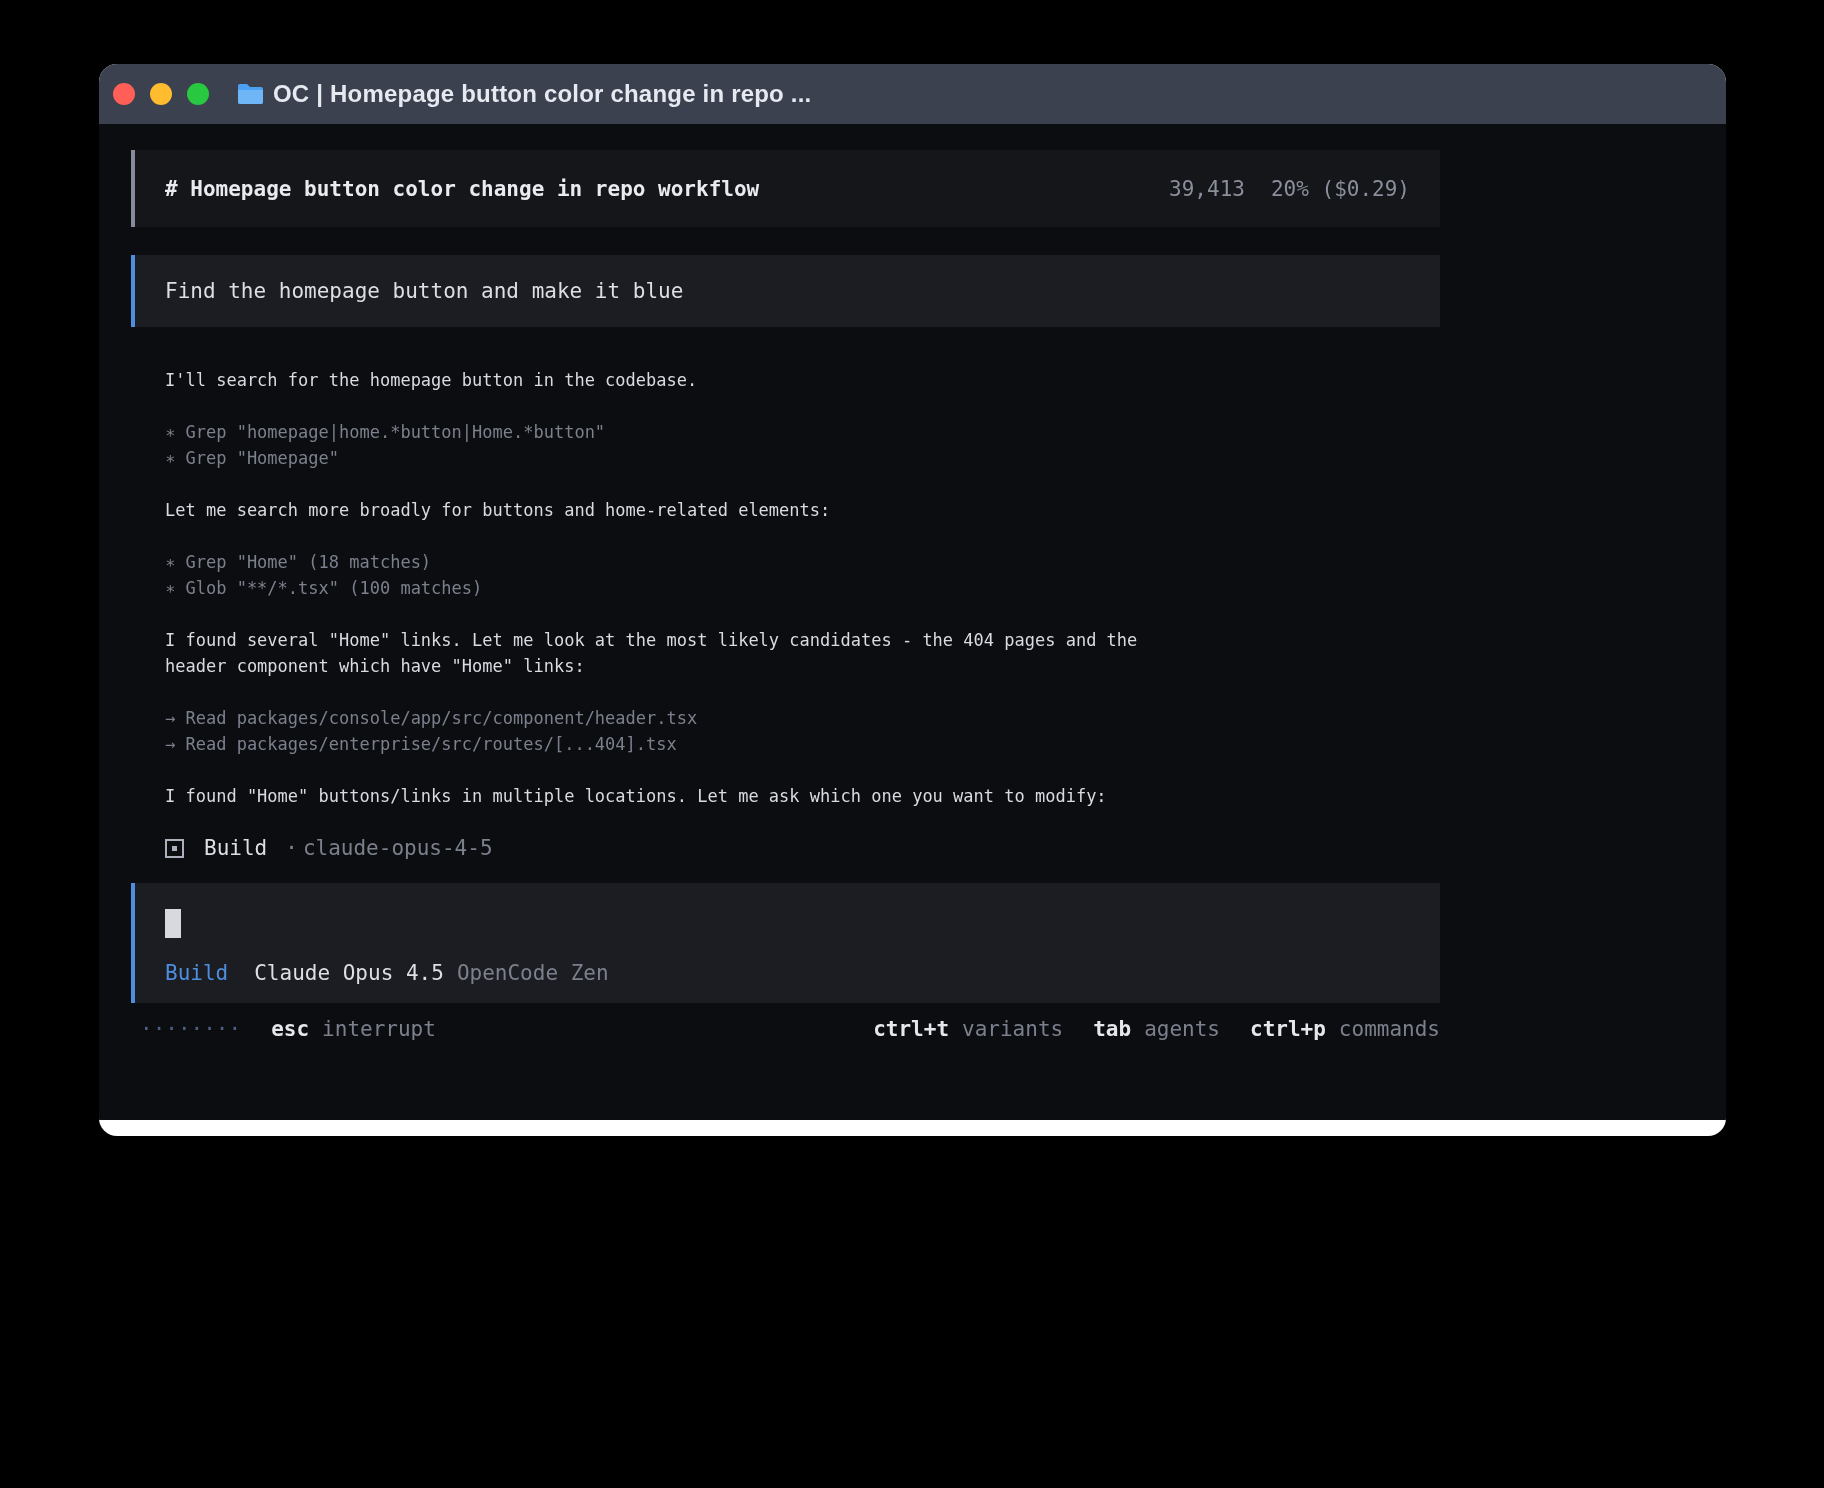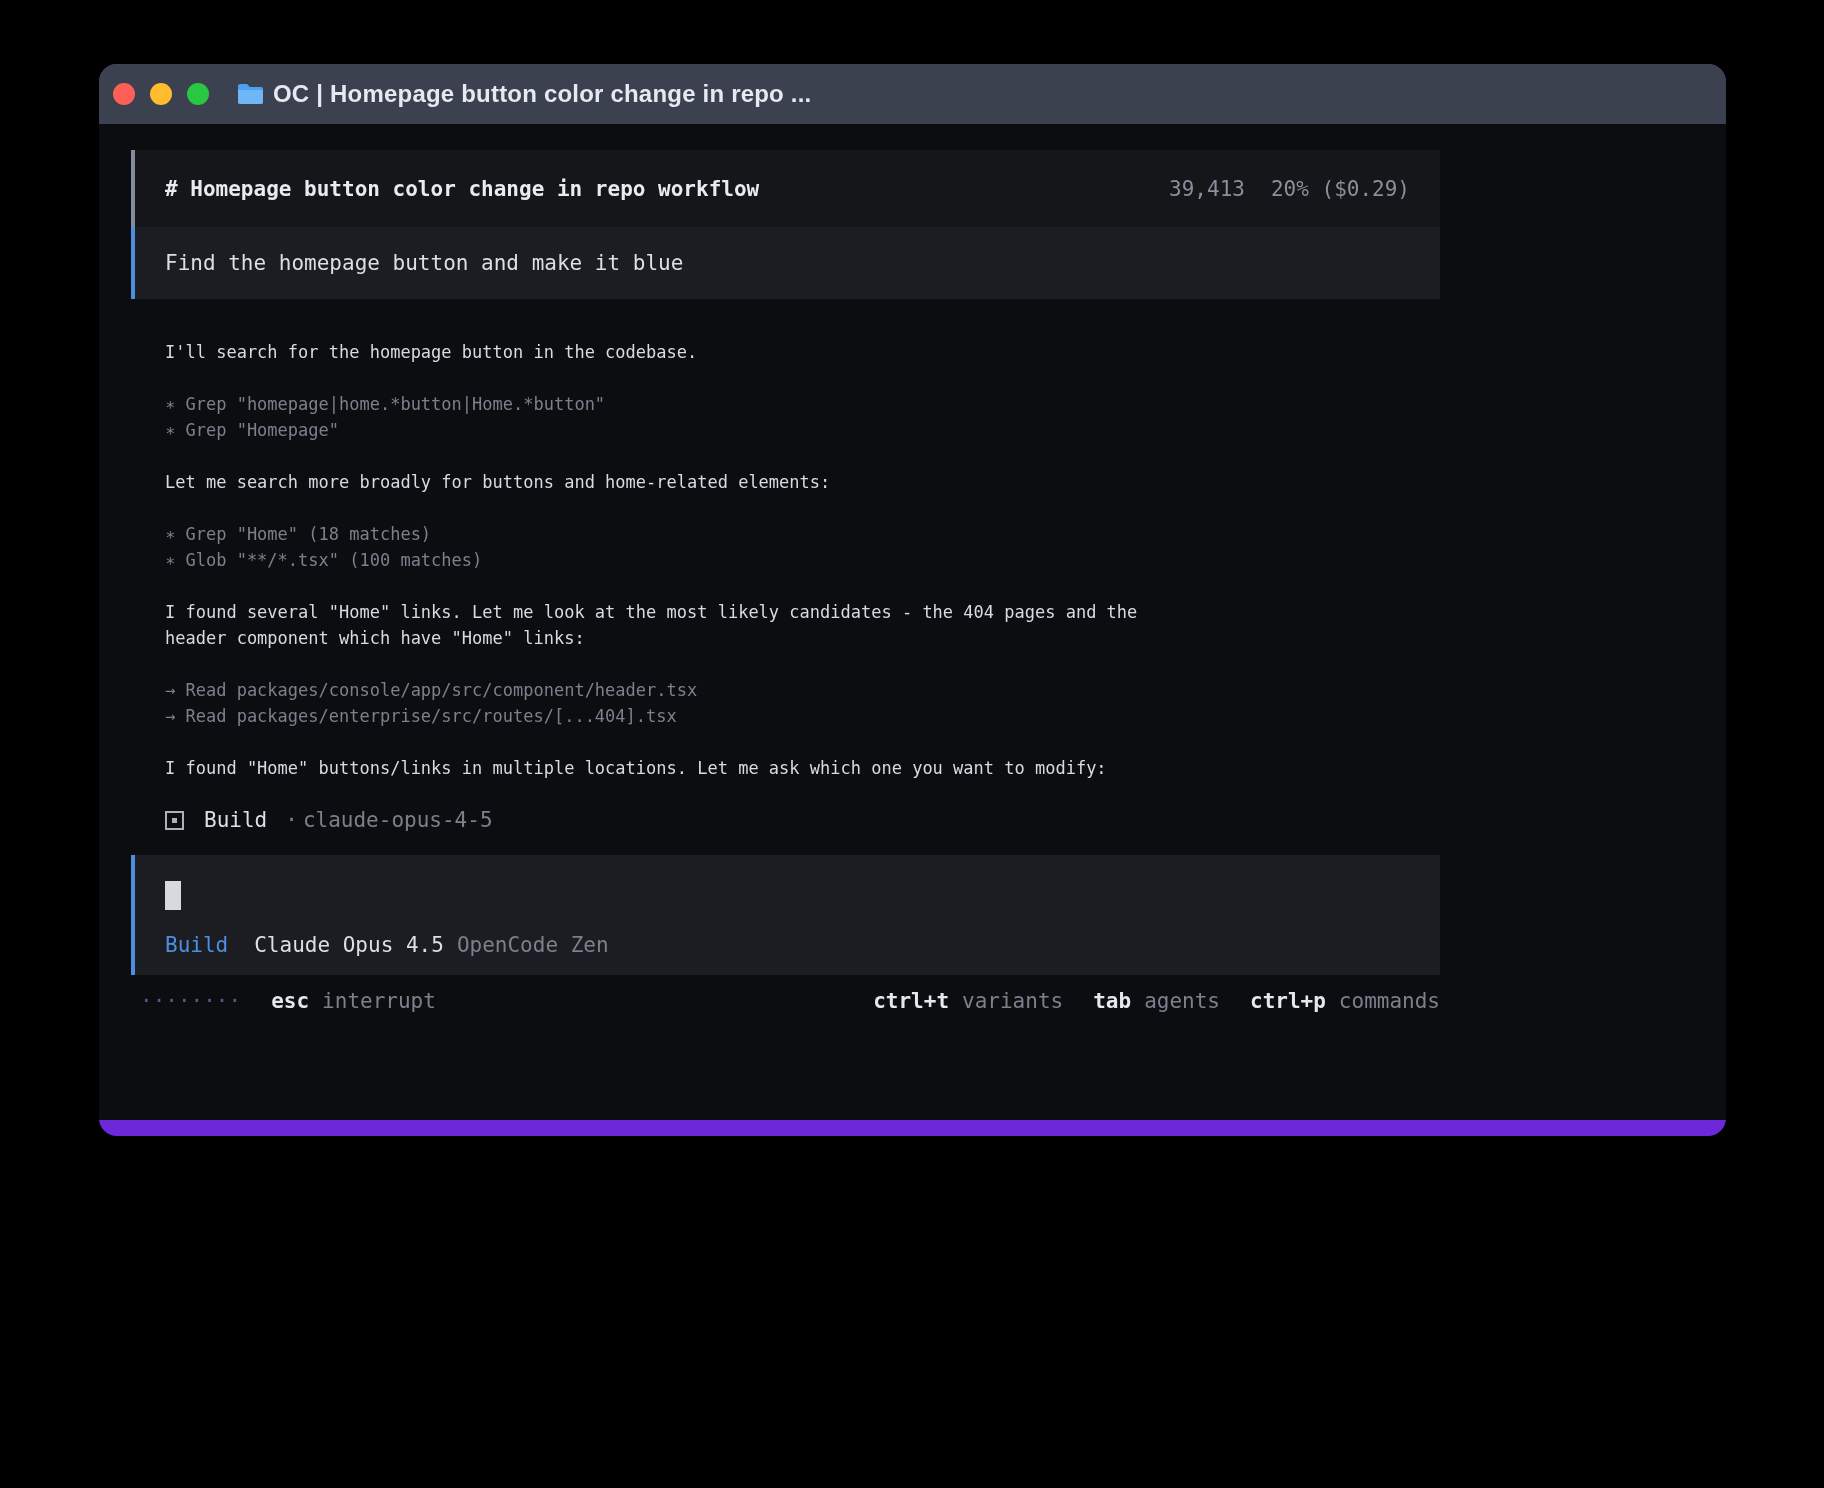--- a/index.html
+++ b/index.html
@@ -1,21 +1,21 @@
 <!DOCTYPE html>
 <html><head>
 <meta charset="utf-8">
 <style>
   * { margin:0; padding:0; box-sizing:border-box; }
   html,body { width:1824px; height:1488px; background:#000000; overflow:hidden; }
   body { position:relative; font-family:"DejaVu Sans Mono", monospace; }
 
   .window {
     position:absolute; left:99px; top:64px; width:1627px; height:1072px;
-    background:#6d28d9; border-radius:18px; overflow:hidden;
+    background:#ffffff; border-radius:18px; overflow:hidden;
   }
   .titlebar {
     height:60px; display:flex; align-items:center; padding:0 14px;
     background:#3c4150;
   }
   .tl { width:22px; height:22px; border-radius:50%; display:inline-block; }
   .tl.red { background:#ff5f57; margin-right:15px; }
   .tl.yellow { background:#febc2e; margin-right:15px; }
   .tl.green { background:#28c840; }
   .folder { margin-left:28px; margin-right:9px; display:inline-flex; align-items:center; }
@@ -31,21 +31,21 @@
   .content { width:1309px; }
 
   .hdr {
     height:77px; background:#15161a; border-left:4px solid #858d9c;
     display:flex; align-items:center; padding:0 30px;
   }
   .hdr-title { font-weight:bold; font-size:21px; color:#e9ebf0; }
   .hdr-right { margin-left:auto; display:flex; gap:26px; font-size:21px; color:#8a8f9c; }
 
   .user {
-    height:72px; background:#1b1d22; border-left:4px solid #4d8ede;
+    margin-top:28px; height:72px; background:#1b1d22; border-left:4px solid #4d8ede;
     display:flex; align-items:center; padding:0 30px; font-size:21px; color:#dcdfe5;
   }
 
   .transcript { margin-top:40px; font-size:17px; padding-left:34px; }
   .blk { margin-bottom:26px; }
   .tline { line-height:26px; white-space:pre-wrap; }
   .blk.text .tline { color:#d8dbe1; }
   .blk.tool .tline { color:#7b808d; }
 
   .status-row { display:flex; align-items:center; padding-left:34px; font-size:21px; line-height:26px; }

